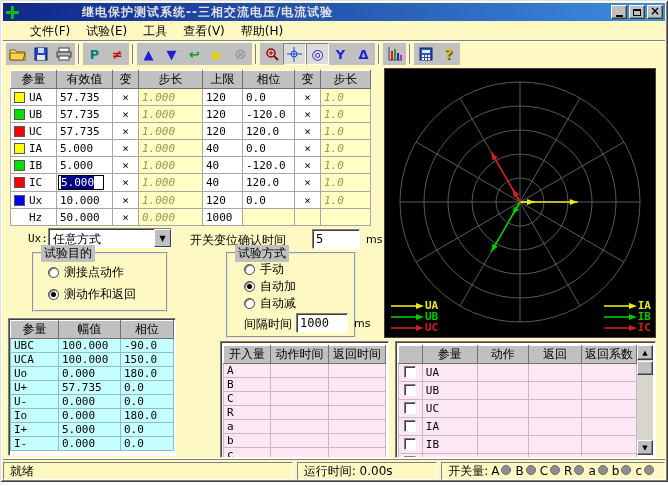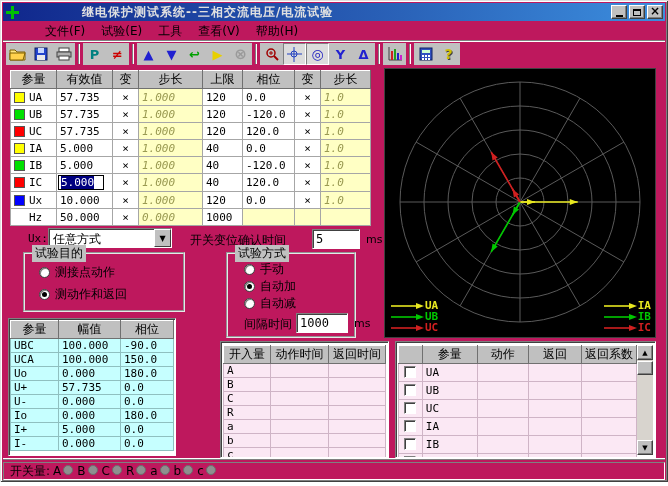--- a/index.html
+++ b/index.html
@@ -1,38 +1,38 @@
 <!DOCTYPE html>
 <html><head>
 <meta charset="utf-8">
 <style>
   * { box-sizing: border-box; margin:0; padding:0; }
   html,body { width:668px; height:486px; background:#fff; overflow:hidden;
     font-family:"DejaVu Sans","Liberation Sans",sans-serif; font-size:12px; color:#000; }
-  #win { position:absolute; left:0; top:0; width:668px; height:482px; background:#be185d;
+  #win { position:absolute; left:0; top:0; width:668px; height:482px; background:#fef9c3;
     box-shadow: inset 1px 1px 0 #dfdfdf, inset -1px -1px 0 #404040, inset 2px 2px 0 #fff, inset -2px -2px 0 #808080; }
   
   #titlebar { position:absolute; left:3px; top:3px; right:3px; height:18px;
     background:linear-gradient(90deg,#10278c 0%,#2a62b8 60%,#3c8ede 100%);
     display:flex; align-items:center; padding:0 2px; }
   #app-icon { width:13px; height:13px; position:relative; margin:0 3px 0 1px; }
   #app-icon::before, #app-icon::after { content:""; position:absolute; background:#00c000; }
   #app-icon::before { left:5px; top:0; width:3px; height:13px; }
   #app-icon::after  { left:0; top:5px; width:13px; height:3px; }
   #title-text { color:#e0e0e0; font-weight:bold; font-size:12px; letter-spacing:1px;
     margin-left:60px; white-space:nowrap; }
   .tb-btns { margin-left:auto; display:flex; gap:2px; }
   .tbtn { width:16px; height:14px; background:#c0c0c0; border:1px solid;
     border-color:#fff #404040 #404040 #fff; box-shadow:inset -1px -1px 0 #808080;
     display:flex; align-items:center; justify-content:center; font-size:9px; line-height:1; }
   .tbtn .minbar { width:7px; height:2px; background:#000; margin-top:7px; }
   .tbtn .maxbox { width:8px; height:7px; border:1px solid #000; border-top-width:2px; }
   .tbtn .closex { font-size:12px; font-weight:bold; margin-top:-2px; }
   
-  #menubar { position:absolute; left:3px; top:22px; right:3px; height:18px; display:flex; align-items:center; padding-left:8px; gap:2px;margin-left:27px; }
+  #menubar { position:absolute; left:3px; top:22px; right:3px; height:18px; display:flex; align-items:center; padding-left:20px; gap:2px; }
   .menu-item { padding:1px 7px; white-space:nowrap; }
   
   #toolbar { position:absolute; left:3px; top:40px; right:3px; height:27px;
     border-top:1px solid #808080; box-shadow:inset 0 1px 0 #fff; display:flex; align-items:center; padding-left:3px; }
   .tool-sep { width:2px; height:20px; margin:0 3px; border-left:1px solid #808080; border-right:1px solid #fff; }
   .tool-btn { width:23px; height:22px; display:flex; align-items:center; justify-content:center;
     background:#c0c0c0; border:1px solid #c0c0c0; }
   .tool-btn.pressed { background:#dcdcdc; border-color:#808080 #fff #fff #808080; }
   .tool-btn svg { display:block; }
   .tg { font-weight:bold; font-size:13px; line-height:1; }
@@ -414,21 +414,21 @@
   <span class="lbl" style="left:28px;top:232px;font-family:'DejaVu Sans Mono',monospace;font-size:11px">Ux:</span>
   <div id="ux-combo">
     <span class="val">任意方式</span>
     <span class="drop">▼</span>
   </div>
 
   <span class="lbl" style="left:190px;top:232px">开关变位确认时间</span>
   <input class="field" style="left: 312px; top: 229px; width: 48px;" value="5">
   <span class="lbl" style="left:366px;top:233px;font-size:11px">ms</span>
 
-  <div class="groupbox" style="left:23px;top:252px;width:162px;height:60px">
+  <div class="groupbox" style="left:32px;top:252px;width:136px;height:60px">
     <span class="cap">试验目的</span>
     <div class="radio-row" style="left:14px;top:10px">
       <span class="radio"></span>
       <span>测接点动作</span>
     </div>
     <div class="radio-row" style="left:14px;top:32px">
       <span class="radio on"></span>
       <span>测动作和返回</span>
     </div>
   </div>
@@ -620,19 +620,24 @@
         </tbody>
     </table>
     <div id="action-scroll">
       <div class="sb-btn" style="top:0">▲</div>
       <div class="sb-thumb"></div>
       <div class="sb-btn" style="bottom:0">▼</div>
     </div>
   </div>
 
   <div id="statusbar">
+    <div class="spanel" id="sp-ready">就绪</div>
+    <div class="spanel" id="sp-runtime">
+      <span>运行时间:</span>&nbsp;
+      <span>0.00s</span>
+    </div>
     <div class="spanel" id="sp-switch">
       <span>开关量:</span>
       <span id="sw-list"><span>A<span class="sw-dot"></span></span><span>B<span class="sw-dot"></span></span><span>C<span class="sw-dot"></span></span><span>R<span class="sw-dot"></span></span><span>a<span class="sw-dot"></span></span><span>b<span class="sw-dot"></span></span><span>c<span class="sw-dot"></span></span></span>
     </div>
   </div>
 
 </div>
 
 </body></html>

